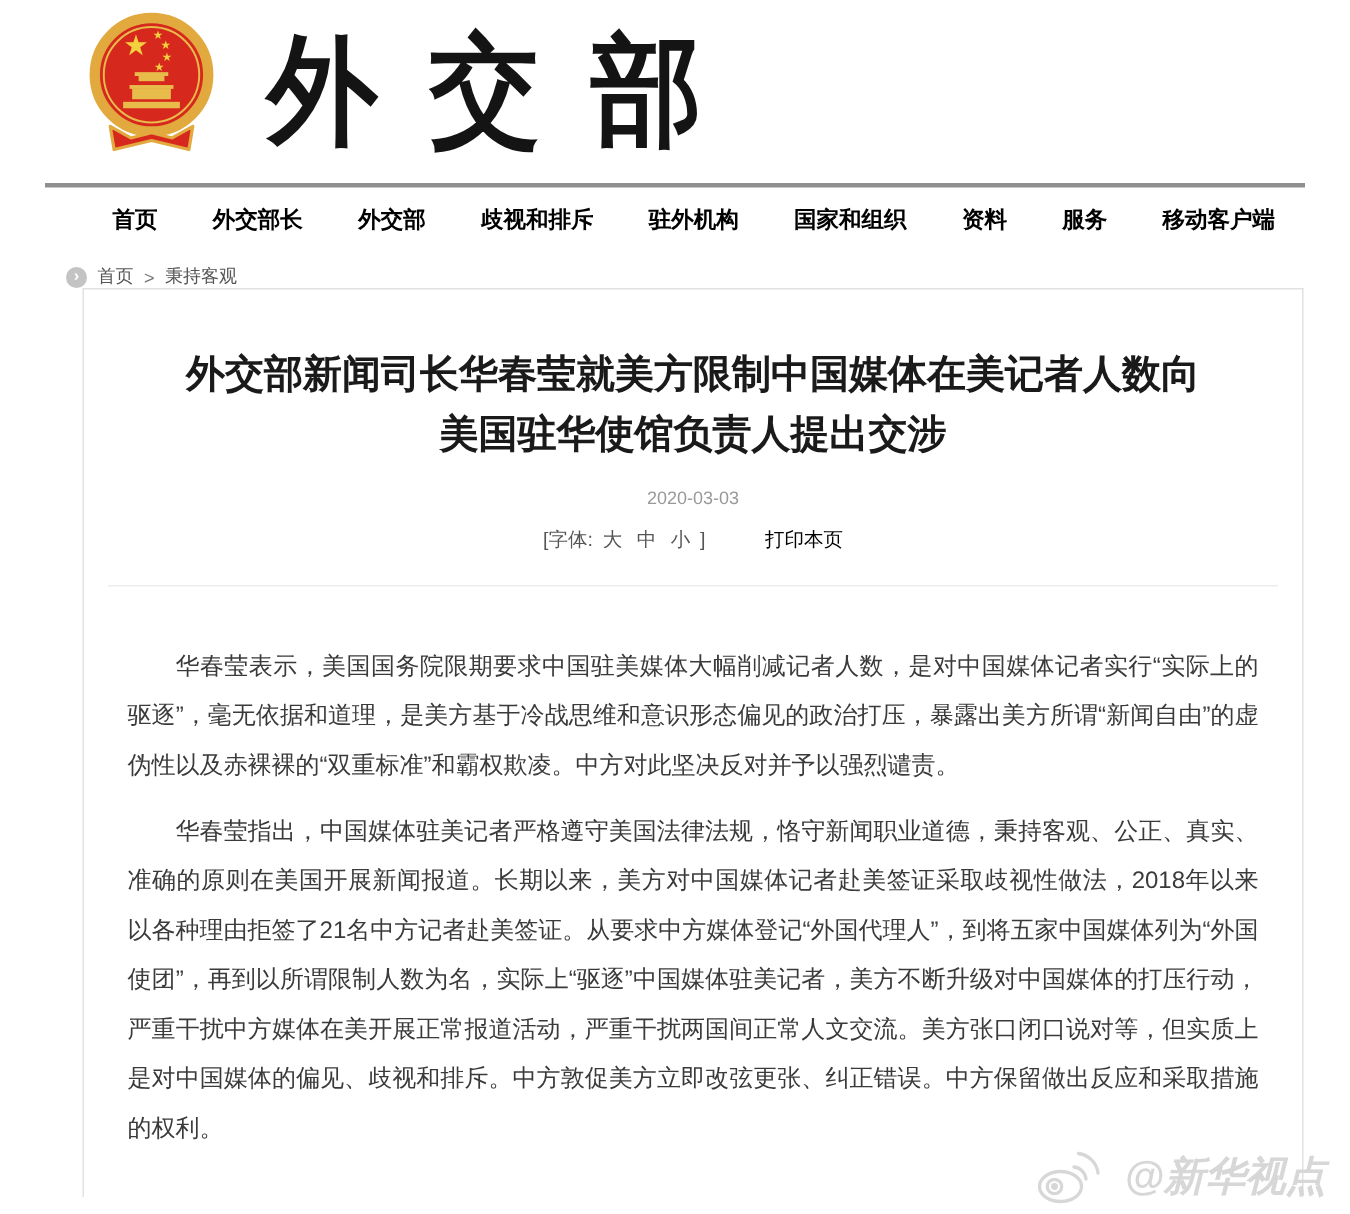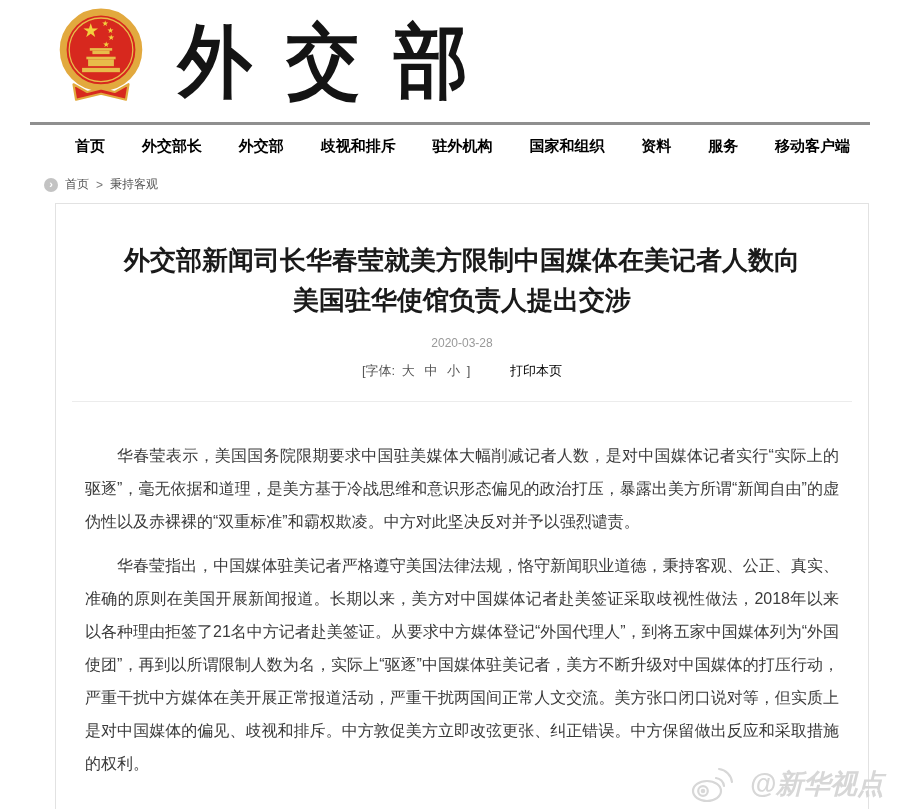--- a/index.html
+++ b/index.html
@@ -68,21 +68,21 @@
     line-height: 13px;
     text-align: center;
     font-weight: bold;
   }
   .crumb-link { color: #555; text-decoration: none; cursor: pointer; }
   .crumb-sep { color: #777; }
 
   
   .article-panel {
     position: absolute;
-    left: 55px; top: 203px;
+    left: 55px; top: 192px;
     width: 814px;
     height: 606px;
     border: 1px solid #e2e2e2;
     border-bottom: none;
     background: #fff;
   }
   .article-title {
     margin: 36px auto 0;
     max-width: 688px;
     text-align: center;
@@ -184,21 +184,21 @@
 <div class="breadcrumb">
   <span class="crumb-icon">›</span>
   <a class="crumb-link">首页</a>
   <span class="crumb-sep">&gt;</span>
   <a class="crumb-link">秉持客观</a>
 </div>
 
 <main class="article-panel">
   <h1 class="article-title">外交部新闻司长华春莹就美方限制中国媒体在美记者人数向美国驻华使馆负责人提出交涉</h1>
 
-  <div class="article-date">2020-03-28</div>
+  <div class="article-date">2020-03-03</div>
 
   <div class="font-controls">
     <span>[字体:</span>
     <a class="font-size-btn">大</a>
     <a class="font-size-btn">中</a>
     <a class="font-size-btn">小</a>
     <span>]</span>
     <a class="print-btn">打印本页</a>
   </div>
 

